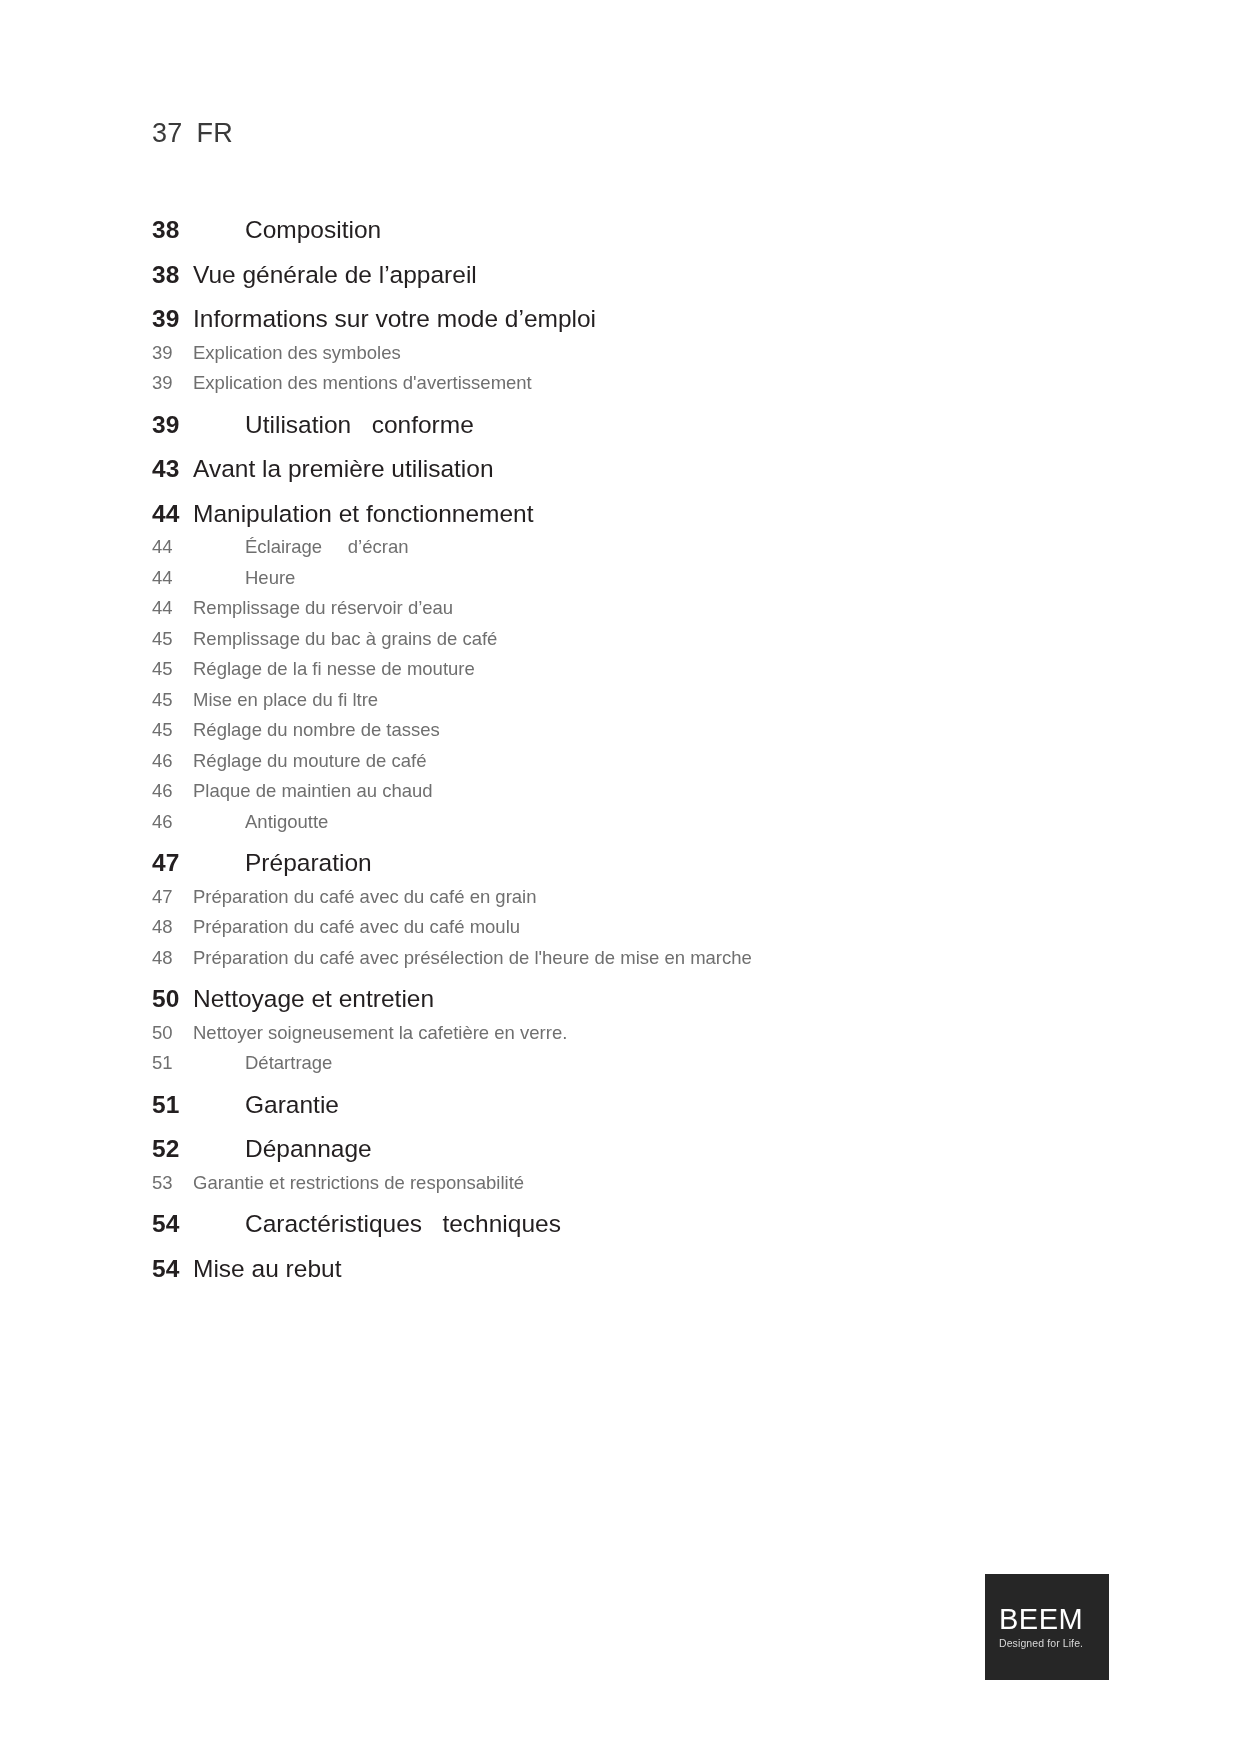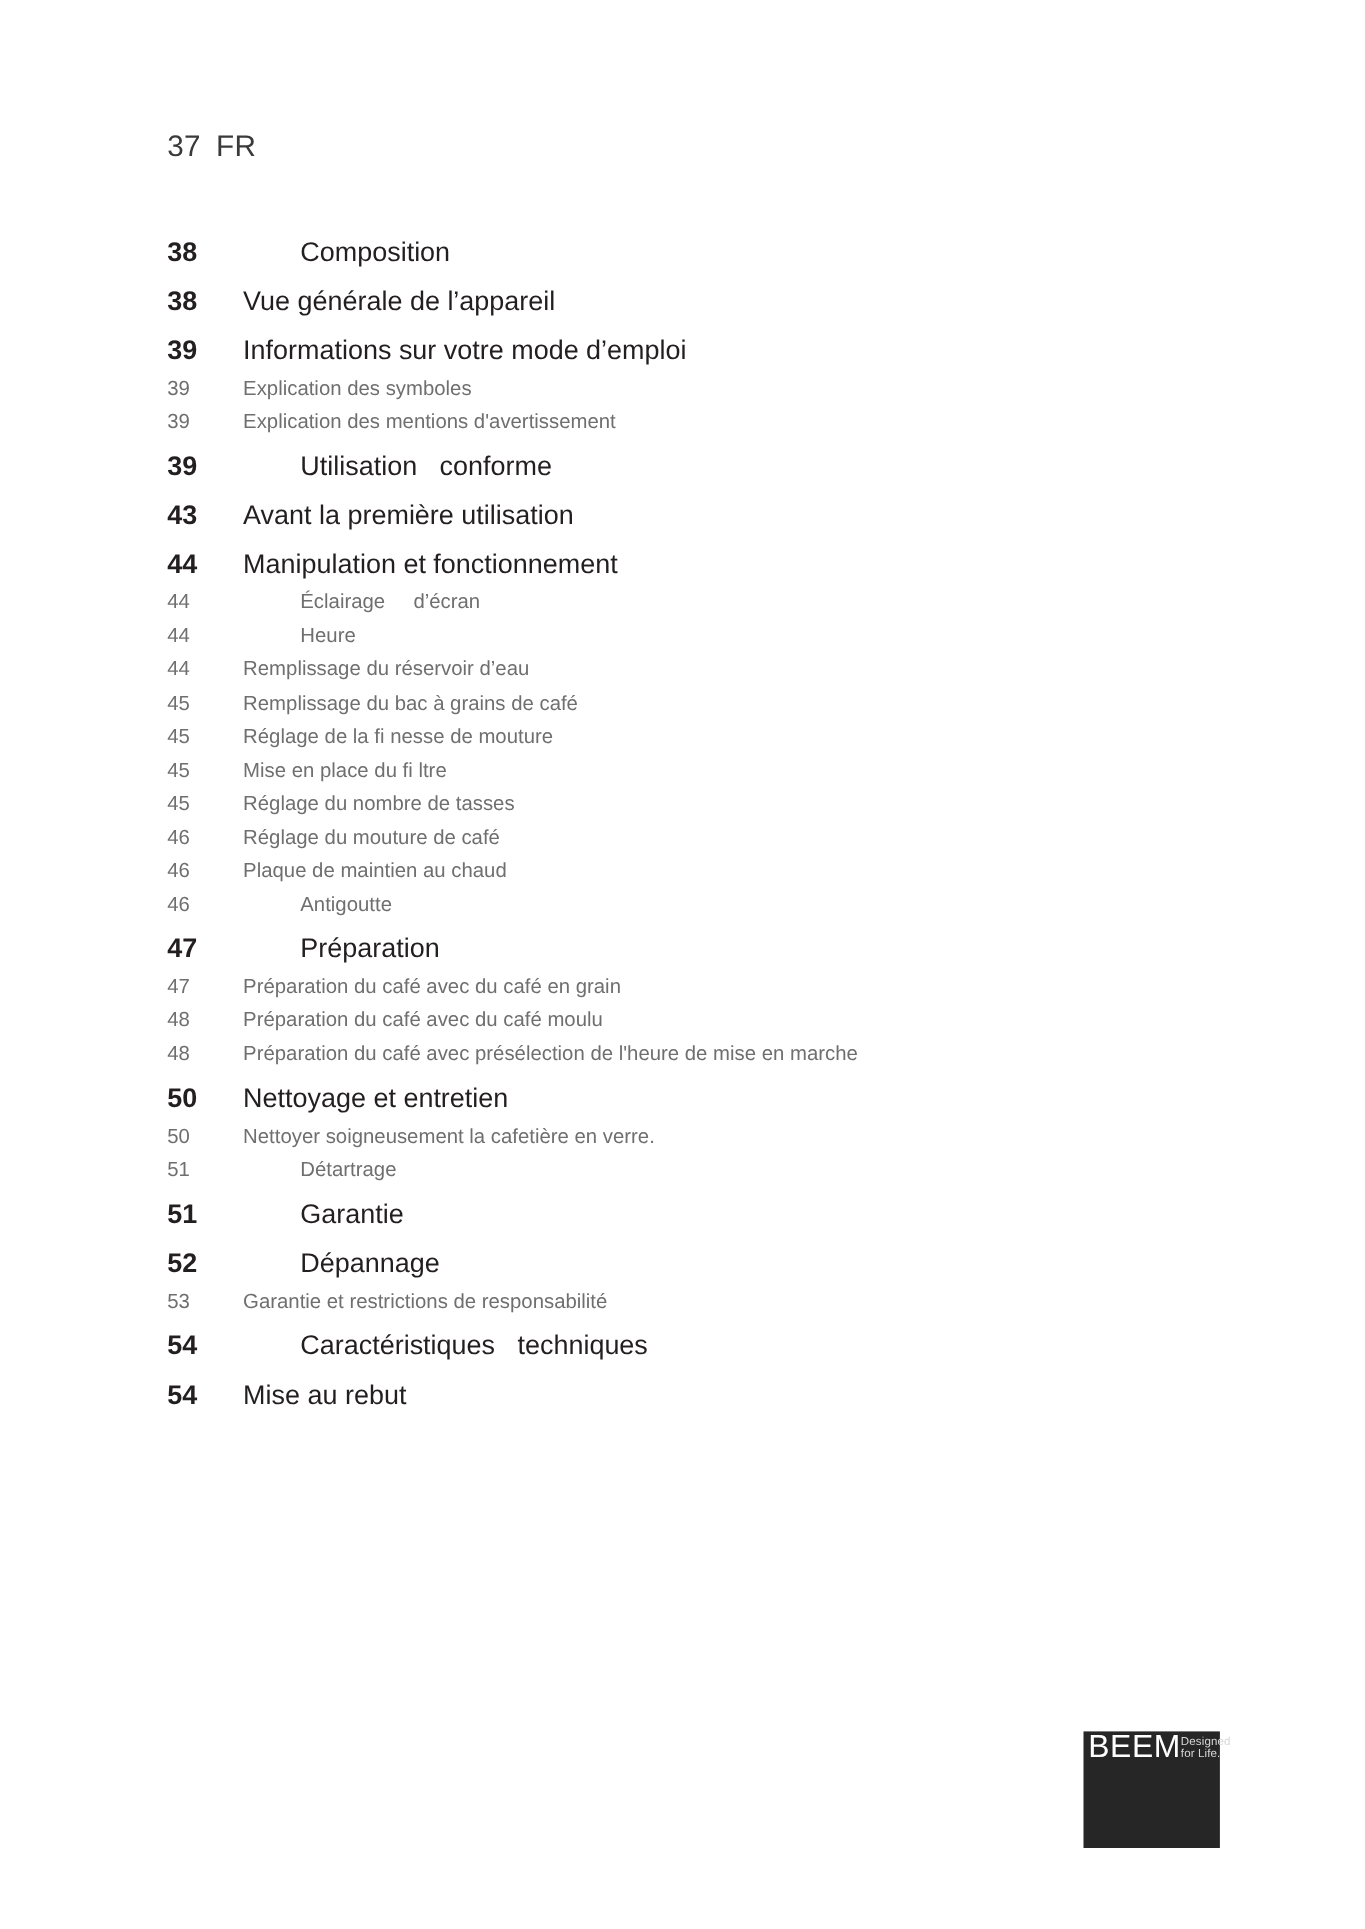--- a/index.html
+++ b/index.html
@@ -46,21 +46,21 @@
     align-items: flex-start;
     white-space: pre;
   }
 
   
   .toc-num {
     flex: 0 0 auto;
     width: 41px;
     text-align: left;
   }
-  .toc-label { flex: 0 0 auto; margin-left: 28px; }
+  .toc-label { flex: 0 0 auto; }
 
   
   .toc-row.level-1 {
     color: #231f20;
     font-size: 24.5px;
     font-weight: 700;
     margin-top: 20px;
     line-height: 1.0;
   }
   .toc-row.level-1 .toc-num { font-weight: 700; }
@@ -84,21 +84,21 @@
 
   
   .logo {
     position: absolute;
     left: 985px;
     top: 1574px;
     width: 124px;
     height: 106px;
     background: #262626;
     display: flex;
-    flex-direction: row;
+    flex-direction: column;
     justify-content: center;
     align-items: flex-start;
     padding-left: 14px;
     box-sizing: border-box;
   }
   .logo-word {
     color: #ffffff;
     font-size: 29px;
     font-weight: 400;
     letter-spacing: 0.5px;

